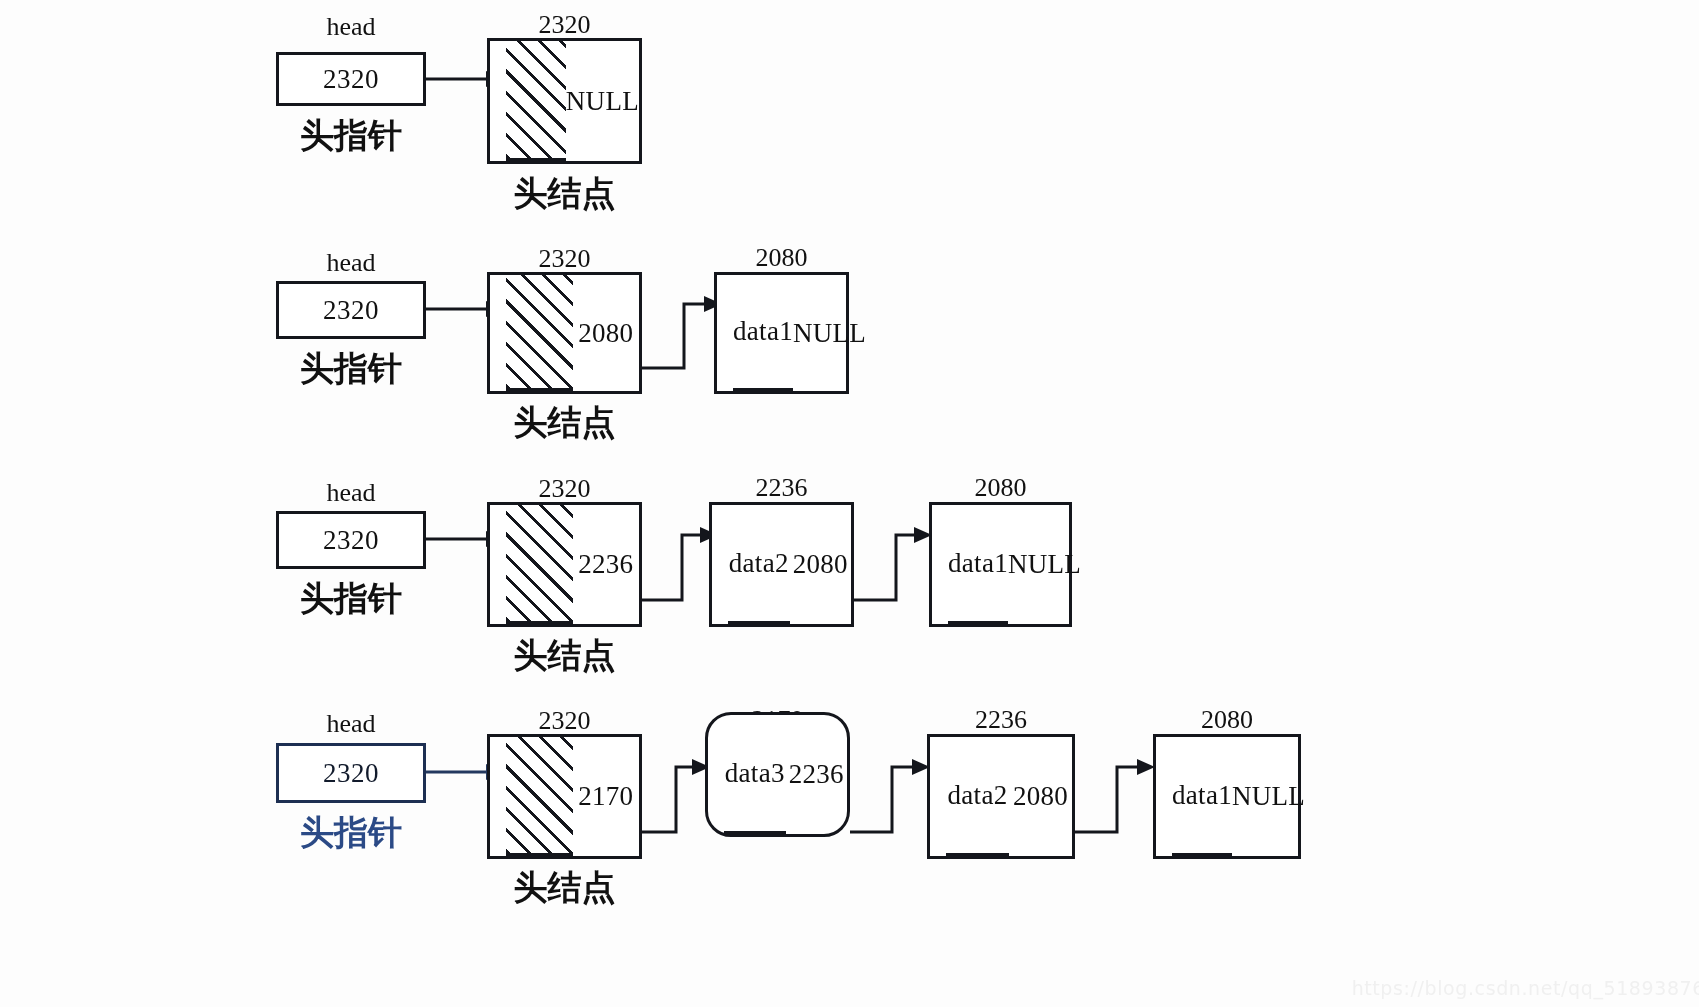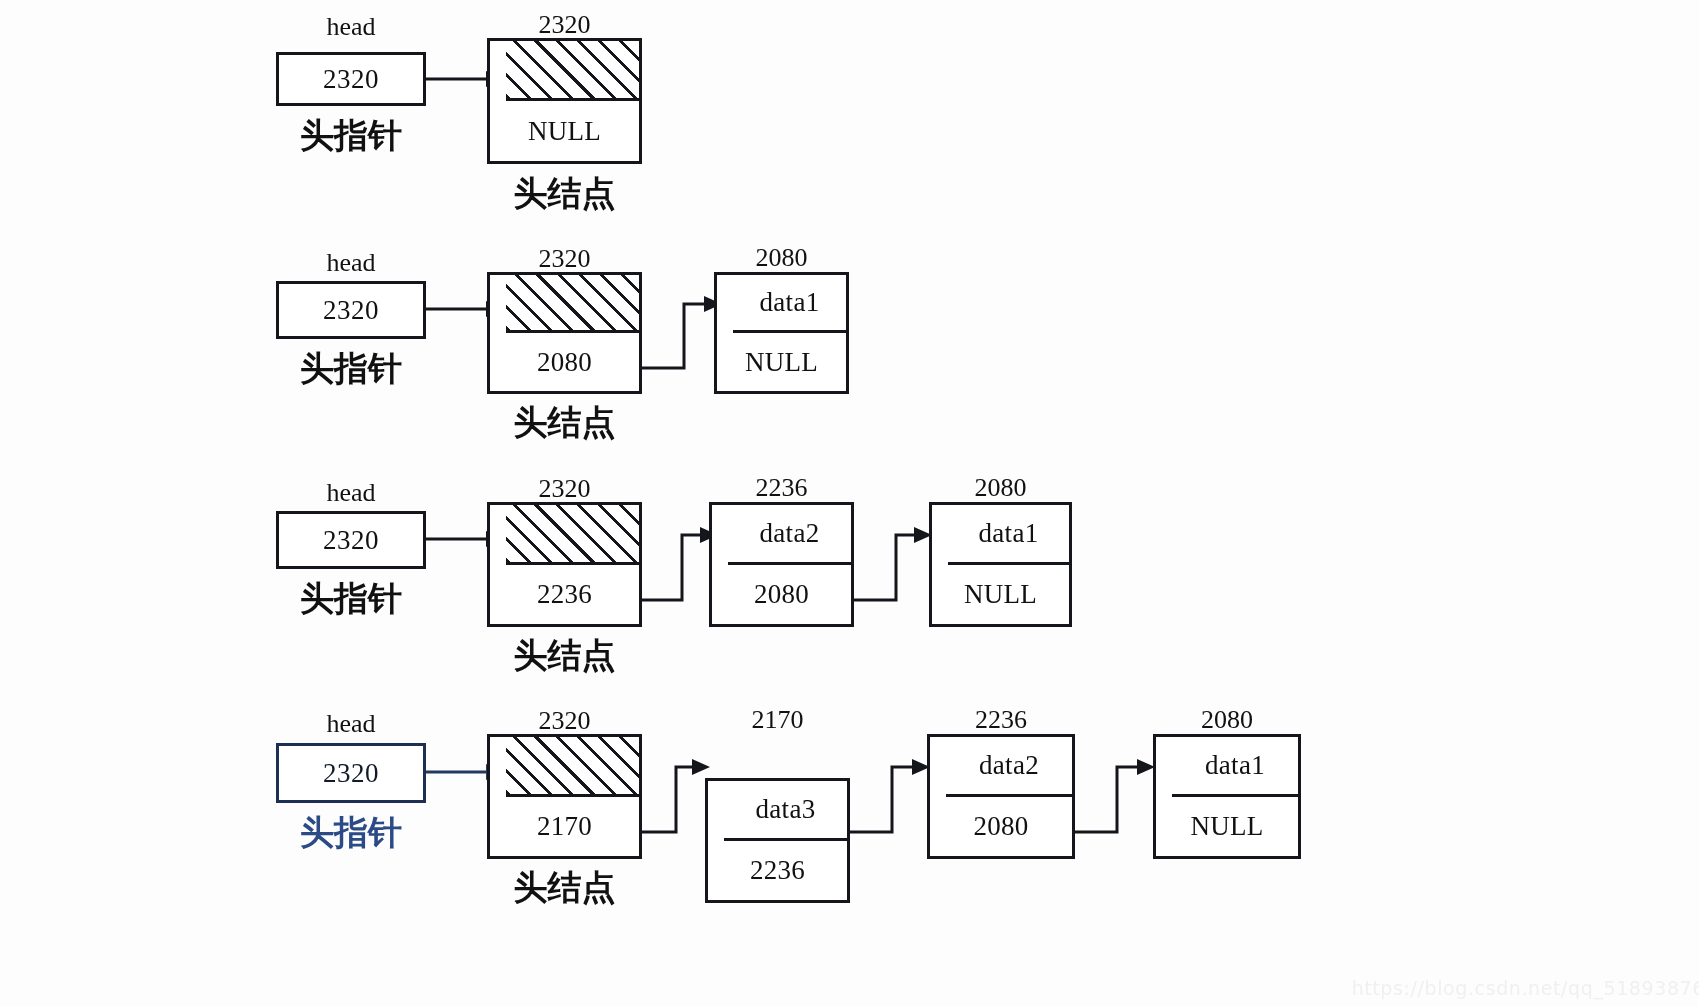--- a/index.html
+++ b/index.html
@@ -53,21 +53,21 @@
   .cap-cn.blue { color: #2b4a86; }
   .cap-addr { font-size: 26px; }
 
   
   .node {
     position: absolute;
     box-sizing: border-box;
     border: 3px solid #14161c;
     background: #ffffff;
     display: flex;
-    flex-direction: column;
+    flex-direction: row;
   }
   .cell {
     box-sizing: border-box;
     flex: 1 1 50%;
     display: flex;
     align-items: center;
     justify-content: center;
     font-size: 27px;
     letter-spacing: 0.3px;
   }
@@ -243,21 +243,21 @@
 
     <div class="cap cap-cn" style="left:463px; top:865px; width:155px;">头结点</div>
 
     <svg class="conn" style="left:616px; top:734px;" width="72" height="128">
       <path d="M 2 98 L 36 98 L 36 33 L 52 33"></path>
       <polygon points="52,25 70,33 52,41"></polygon>
     </svg>
 
     <div class="cap cap-addr" style="left:681px; top:705px; width:145px;">2170</div>
 
-    <div class="node" style="left:681px; top:778px; width:145px; height:125px;">
+    <div class="node" style="left:681px; top:712px; width:145px; height:125px;border-radius:26px;">
       <div class="cell top">data3</div>
       <div class="cell">2236</div>
     </div>
 
     <svg class="conn" style="left:824px; top:734px;" width="84" height="128">
       <path d="M 2 98 L 44 98 L 44 33 L 64 33"></path>
       <polygon points="64,25 82,33 64,41"></polygon>
     </svg>
 
     <div class="cap cap-addr" style="left:903px; top:705px; width:148px;">2236</div>

